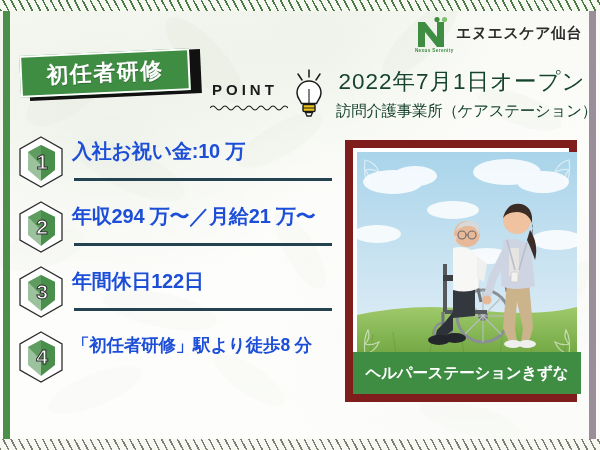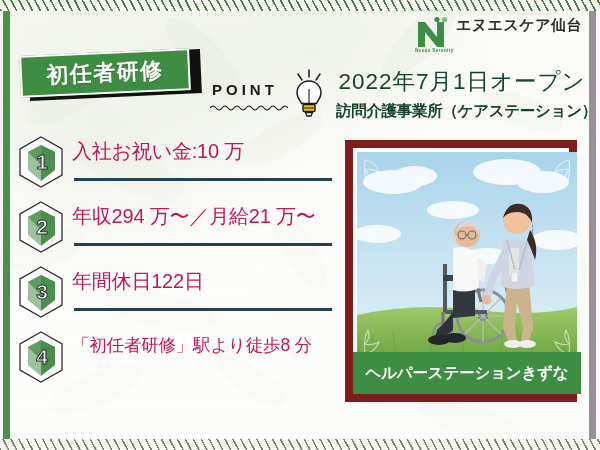--- a/index.html
+++ b/index.html
@@ -187,22 +187,22 @@
     color: #ffffff;
     -webkit-text-stroke: 1px #2e2e2e;
     padding-left: 1px;
   }
   .row-text {
     position: absolute;
     left: 58px;
     top: 6px;
     width: 262px;
     font-size: 20px;
-    font-weight: normal;
-    color: #be185d;
+    font-weight: bold;
+    color: #1d4ed8;
     white-space: nowrap;
     letter-spacing: -0.2px;
   }
   .row-text.small {
     font-size: 17.5px;
   }
   .row-rule {
     position: absolute;
     left: 60px;
     top: 46px;
@@ -241,40 +241,41 @@
     letter-spacing: 0.4px;
     color: #3f8c43;
     font-weight: bold;
     white-space: nowrap;
   }
   .logo-name {
     font-size: 15px;
     font-weight: bold;
     color: #2c2c2c;
     letter-spacing: 0.5px;
+    margin-top: 8px;
     white-space: nowrap;
   }
 
   .headline {
     position: absolute;
     left: 0;
     top: 52px;
     width: 252px;
     text-align: center;
   }
   .headline-main {
     font-size: 22.5px;
     font-weight: normal;
     color: #16432c;
     letter-spacing: 1px;
     white-space: nowrap;
   }
   .headline-sub {
     font-size: 15.5px;
-    font-weight: bold;
+    font-weight: normal;
     color: #16432c;
     letter-spacing: -0.3px;
     margin-top: 4px;
     white-space: nowrap;
   }
 
   
   .photo-card {
     position: absolute;
     left: 9px;

